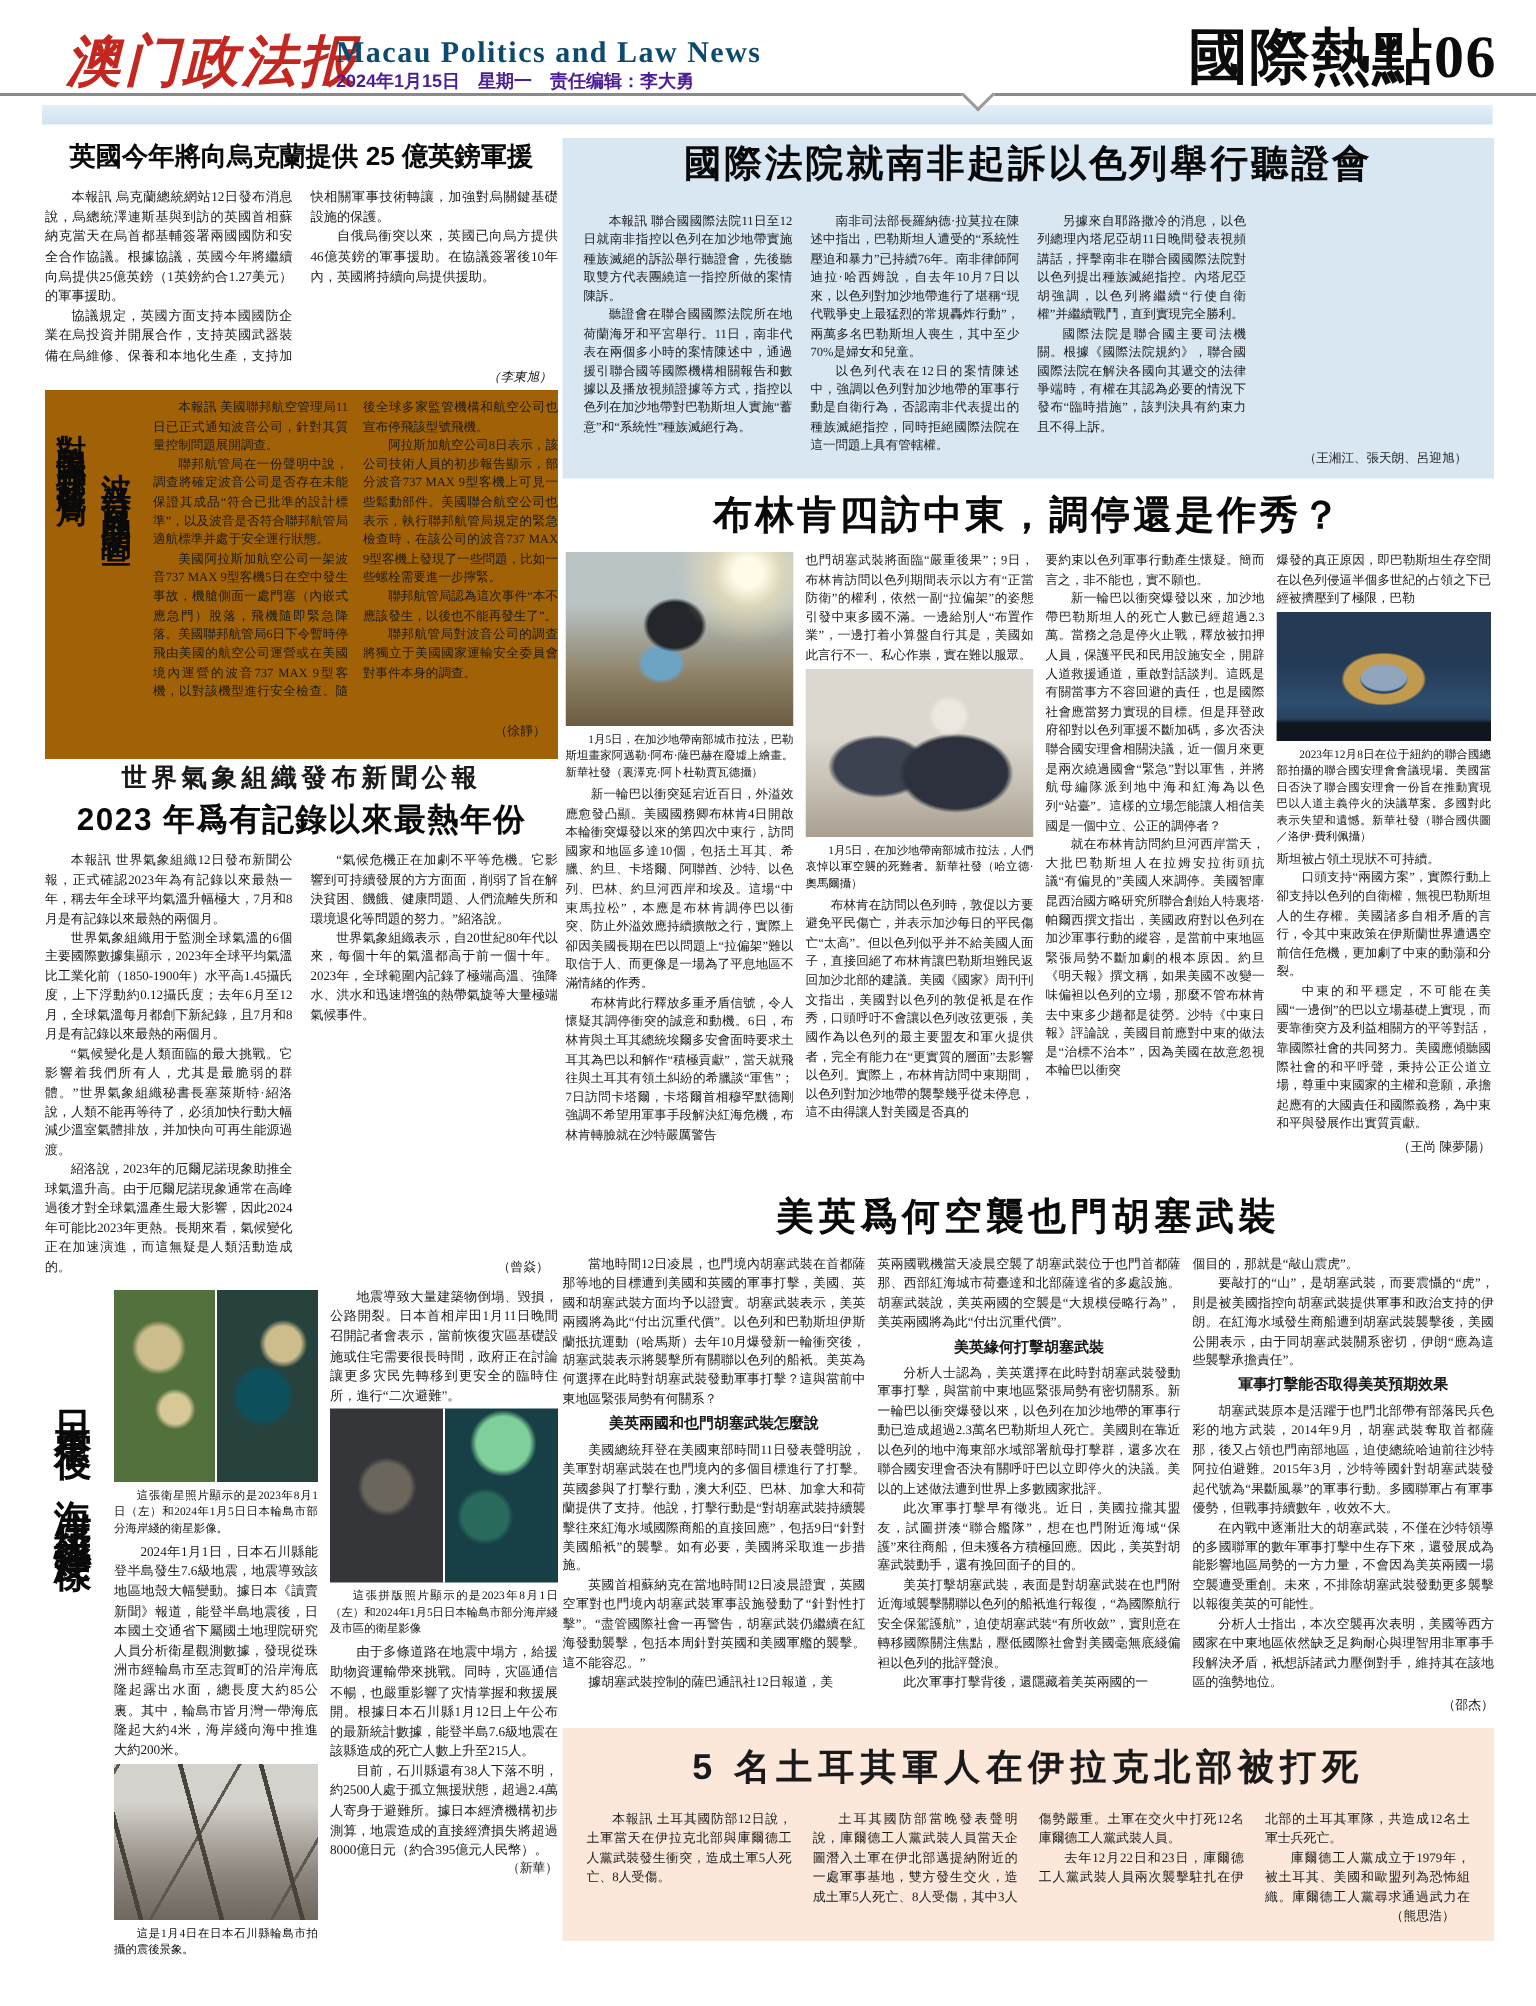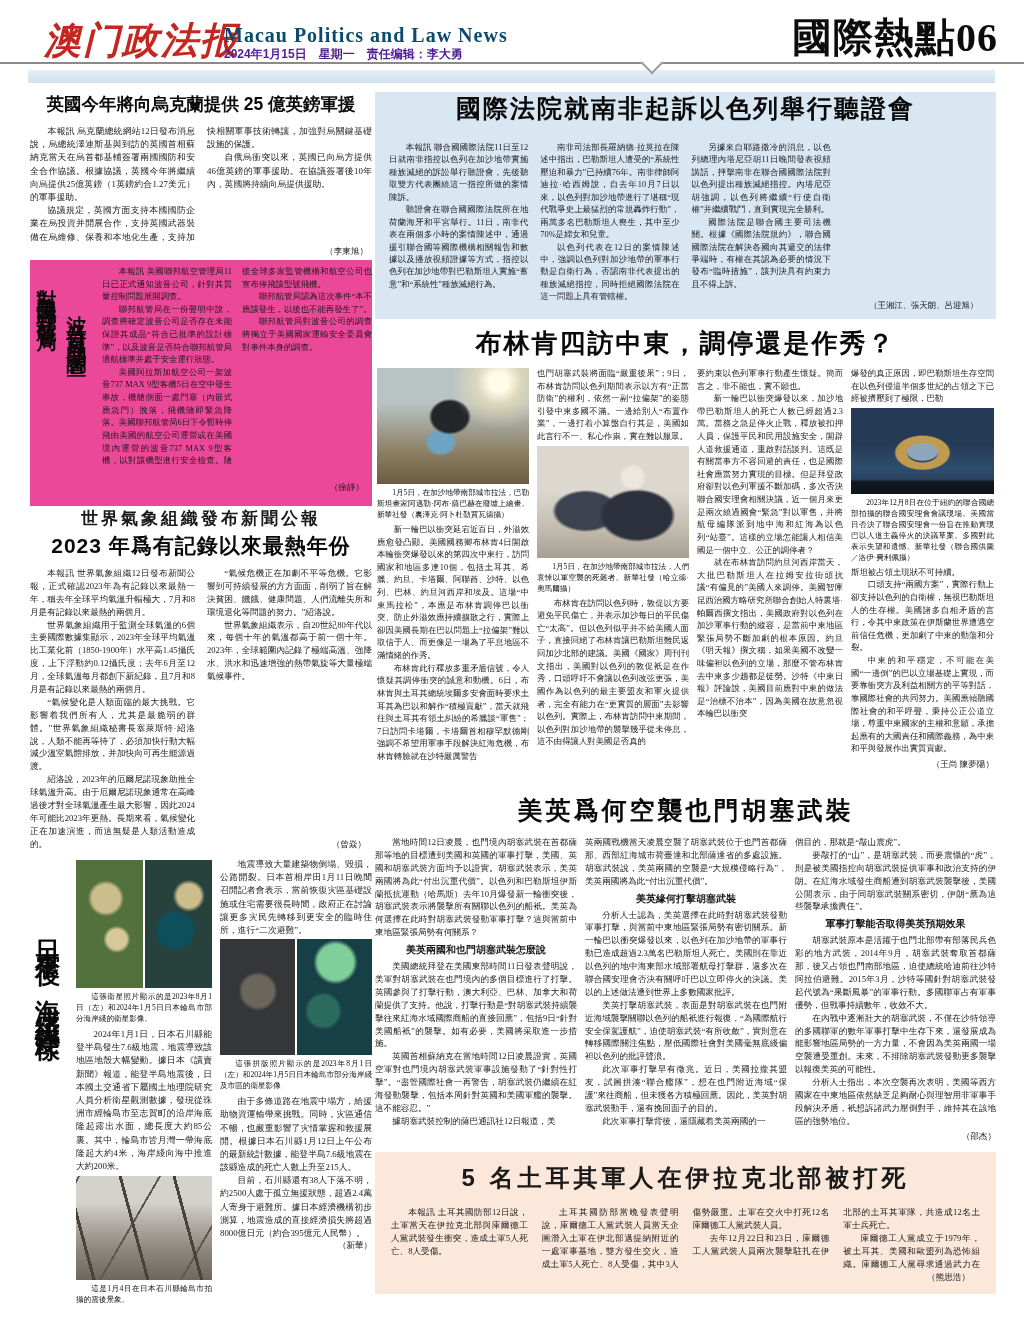--- a/index.html
+++ b/index.html
@@ -27,22 +27,22 @@
   .ni{text-indent:0 !important;}
   .byline{text-align:right;font-size:8.6px;}
   .caption{font-size:7.6px;line-height:1.45;text-align:justify;margin:3px 0 4px;text-indent:2em;color:#101010;}
   .subhead{font-family:"Liberation Sans",sans-serif;font-weight:800;font-size:10px;
            text-align:center;margin:3px 0;text-indent:0;}
   .photo{width:100%;}
   
   .art-uk{position:absolute;left:30px;top:92px;width:342px;height:168px;}
   .hl-uk{font-size:17.5px;}
   .uk-body{margin-top:9px;height:120px;column-count:2;column-gap:12px;column-fill:auto;overflow:hidden;}
-  .uk-byline{position:absolute;right:4px;bottom:2px;}
-  .art-boeing{position:absolute;left:30px;top:260px;width:342px;height:246px;background:#ec4899;}
+  .uk-byline{position:absolute;right:4px;bottom:2px;font-style:italic;}
+  .art-boeing{position:absolute;left:30px;top:260px;width:342px;height:246px;background:#a16207;}
   .vt{position:absolute;writing-mode:vertical-rl;text-orientation:upright;
       font-family:"Liberation Sans",sans-serif;font-weight:900;font-size:20px;letter-spacing:6px;color:#0a0a0a;}
   .vt1{left:4px;top:14px;}
   .vt2{left:34px;top:40px;}
   .boeing-body{position:absolute;left:72px;top:6px;width:270px;height:222px;
                column-count:2;column-gap:10px;column-fill:auto;overflow:hidden;font-size:8.4px;line-height:1.5;text-align:justify;}
   .boeing-body p{margin:0;text-indent:2em;}
   .boeing-byline{position:absolute;right:8px;bottom:12px;}
   .art-climate{position:absolute;left:30px;top:507px;width:342px;height:348px;}
   .hl-c1{font-family:"Liberation Serif",serif;font-weight:900;font-size:17px;letter-spacing:3px;text-align:center;margin:0;}
@@ -141,20 +141,21 @@
     <div class="byline uk-byline">（李東旭）</div>
   </section>
 
   <section class="art-boeing">
     <div class="vt vt1">對美國聯邦航管局</div>
     <div class="vt vt2">波音公司展開調查</div>
     <div class="boeing-body">
         <p>本報訊 美國聯邦航空管理局11日已正式通知波音公司，針對其質量控制問題展開調查。</p>
         <p>聯邦航管局在一份聲明中說，調查將確定波音公司是否存在未能保證其成品“符合已批準的設計標準”，以及波音是否符合聯邦航管局適航標準并處于安全運行狀態。</p>
         <p>美國阿拉斯加航空公司一架波音737 MAX 9型客機5日在空中發生事故，機艙側面一處門塞（內嵌式應急門）脫落，飛機隨即緊急降落。美國聯邦航管局6日下令暫時停飛由美國的航空公司運營或在美國境內運營的波音737 MAX 9型客機，以對該機型進行安全檢查。隨後全球多家監管機構和航空公司也宣布停飛該型號飛機。</p>
+        <p>阿拉斯加航空公司8日表示，該公司技術人員的初步報告顯示，部分波音737 MAX 9型客機上可見一些鬆動部件。美國聯合航空公司也表示，執行聯邦航管局規定的緊急檢查時，在該公司的波音737 MAX 9型客機上發現了一些問題，比如一些螺栓需要進一步擰緊。</p>
         <p>聯邦航管局認為這次事件“本不應該發生，以後也不能再發生了”。</p>
         <p>聯邦航管局對波音公司的調查將獨立于美國國家運輸安全委員會對事件本身的調查。</p>
       </div>
     <div class="byline boeing-byline">（徐靜）</div>
   </section>
 
   <section class="art-climate">
     <h3 class="hl-c1">世界氣象組織發布新聞公報</h3>
     <h2 class="headline hl-c2">2023 年爲有記錄以來最熱年份</h2>
     <div class="bodytext climate-body">
@@ -257,22 +258,22 @@
           <p>據胡塞武裝控制的薩巴通訊社12日報道，美</p>
         </div>
     </div>
     <div class="ht-col ht-2">
       <div class="cont">
           <p>英兩國戰機當天凌晨空襲了胡塞武裝位于也門首都薩那、西部紅海城市荷臺達和北部薩達省的多處設施。胡塞武裝說，美英兩國的空襲是“大規模侵略行為”，美英兩國將為此“付出沉重代價”。</p>
         </div>
       <div class="subhead">美英緣何打擊胡塞武裝</div>
       <div>
           <p>分析人士認為，美英選擇在此時對胡塞武裝發動軍事打擊，與當前中東地區緊張局勢有密切關系。新一輪巴以衝突爆發以來，以色列在加沙地帶的軍事行動已造成超過2.3萬名巴勒斯坦人死亡。美國則在靠近以色列的地中海東部水域部署航母打擊群，還多次在聯合國安理會否決有關呼吁巴以立即停火的決議。美以的上述做法遭到世界上多數國家批評。</p>
+          <p>此次軍事打擊早有徵兆。近日，美國拉攏其盟友，試圖拼湊“聯合艦隊”，想在也門附近海域“保護”來往商船，但未獲各方積極回應。因此，美英對胡塞武裝動手，還有挽回面子的目的。</p>
           <p>美英打擊胡塞武裝，表面是對胡塞武裝在也門附近海域襲擊關聯以色列的船衹進行報復，“為國際航行安全保駕護航”，迫使胡塞武裝“有所收斂”，實則意在轉移國際關注焦點，壓低國際社會對美國毫無底綫偏袒以色列的批評聲浪。</p>
-          <p>此次軍事打擊早有徵兆。近日，美國拉攏其盟友，試圖拼湊“聯合艦隊”，想在也門附近海域“保護”來往商船，但未獲各方積極回應。因此，美英對胡塞武裝動手，還有挽回面子的目的。</p>
           <p>此次軍事打擊背後，還隱藏着美英兩國的一</p>
         </div>
     </div>
     <div class="ht-col ht-3">
       <div class="cont">
           <p>個目的，那就是“敲山震虎”。</p>
           <p>要敲打的“山”，是胡塞武裝，而要震懾的“虎”，則是被美國指控向胡塞武裝提供軍事和政治支持的伊朗。在紅海水域發生商船遭到胡塞武裝襲擊後，美國公開表示，由于同胡塞武裝關系密切，伊朗“應為這些襲擊承擔責任”。</p>
         </div>
       <div class="subhead">軍事打擊能否取得美英預期效果</div>
       <div>

